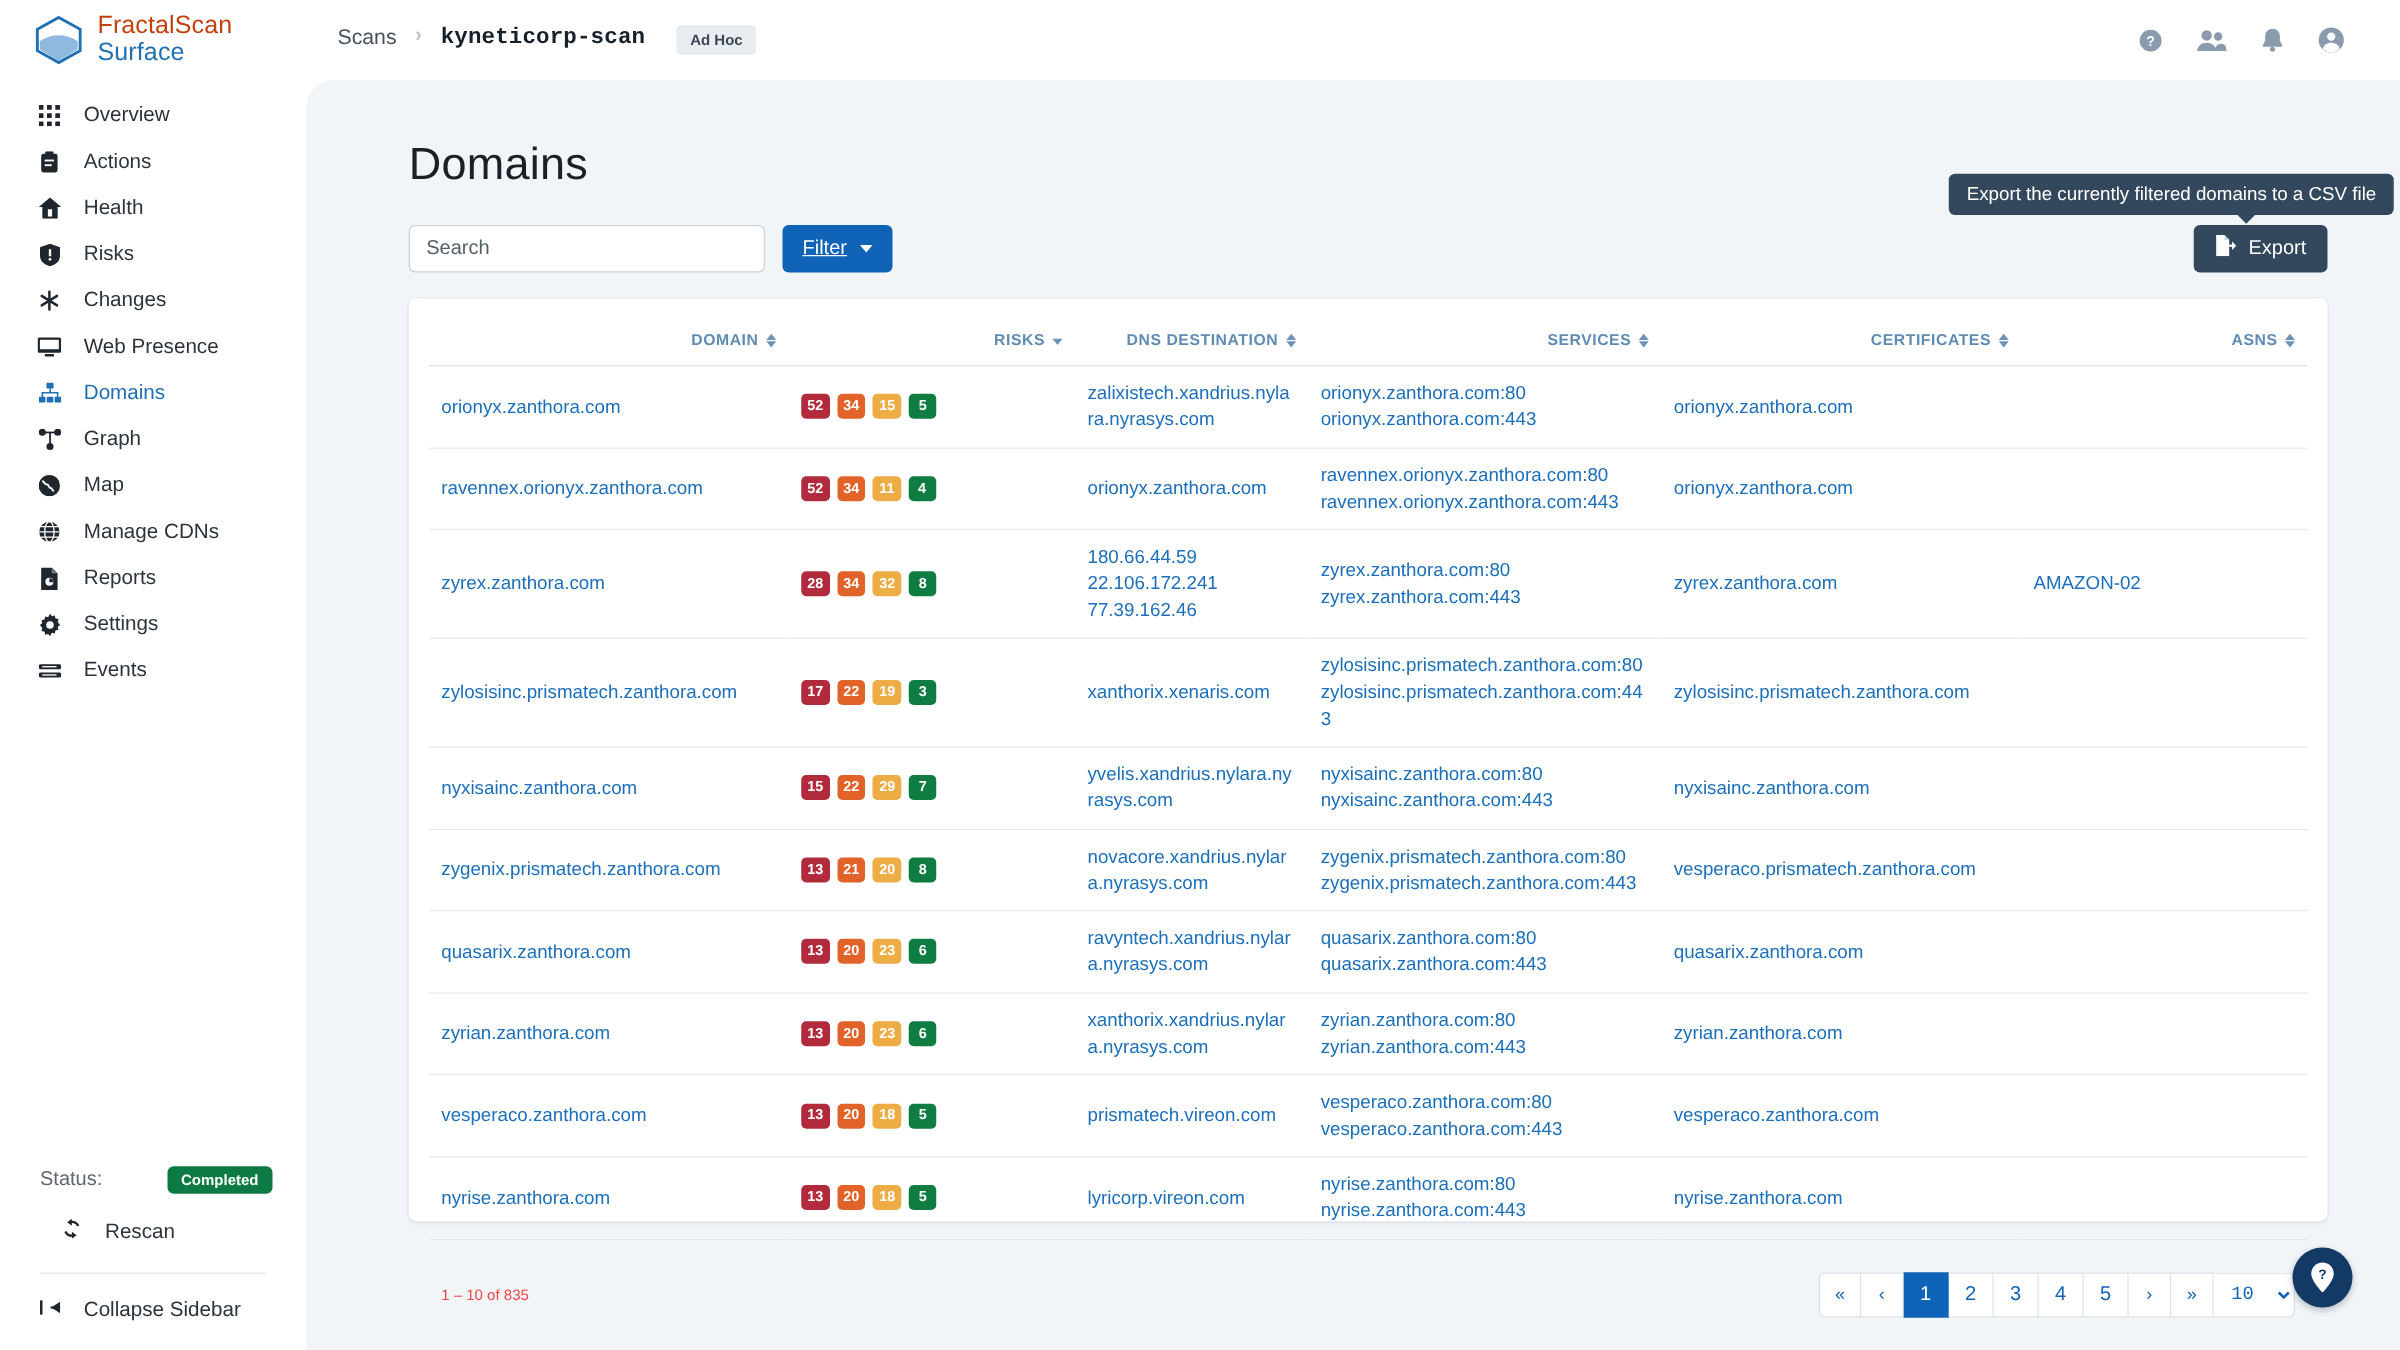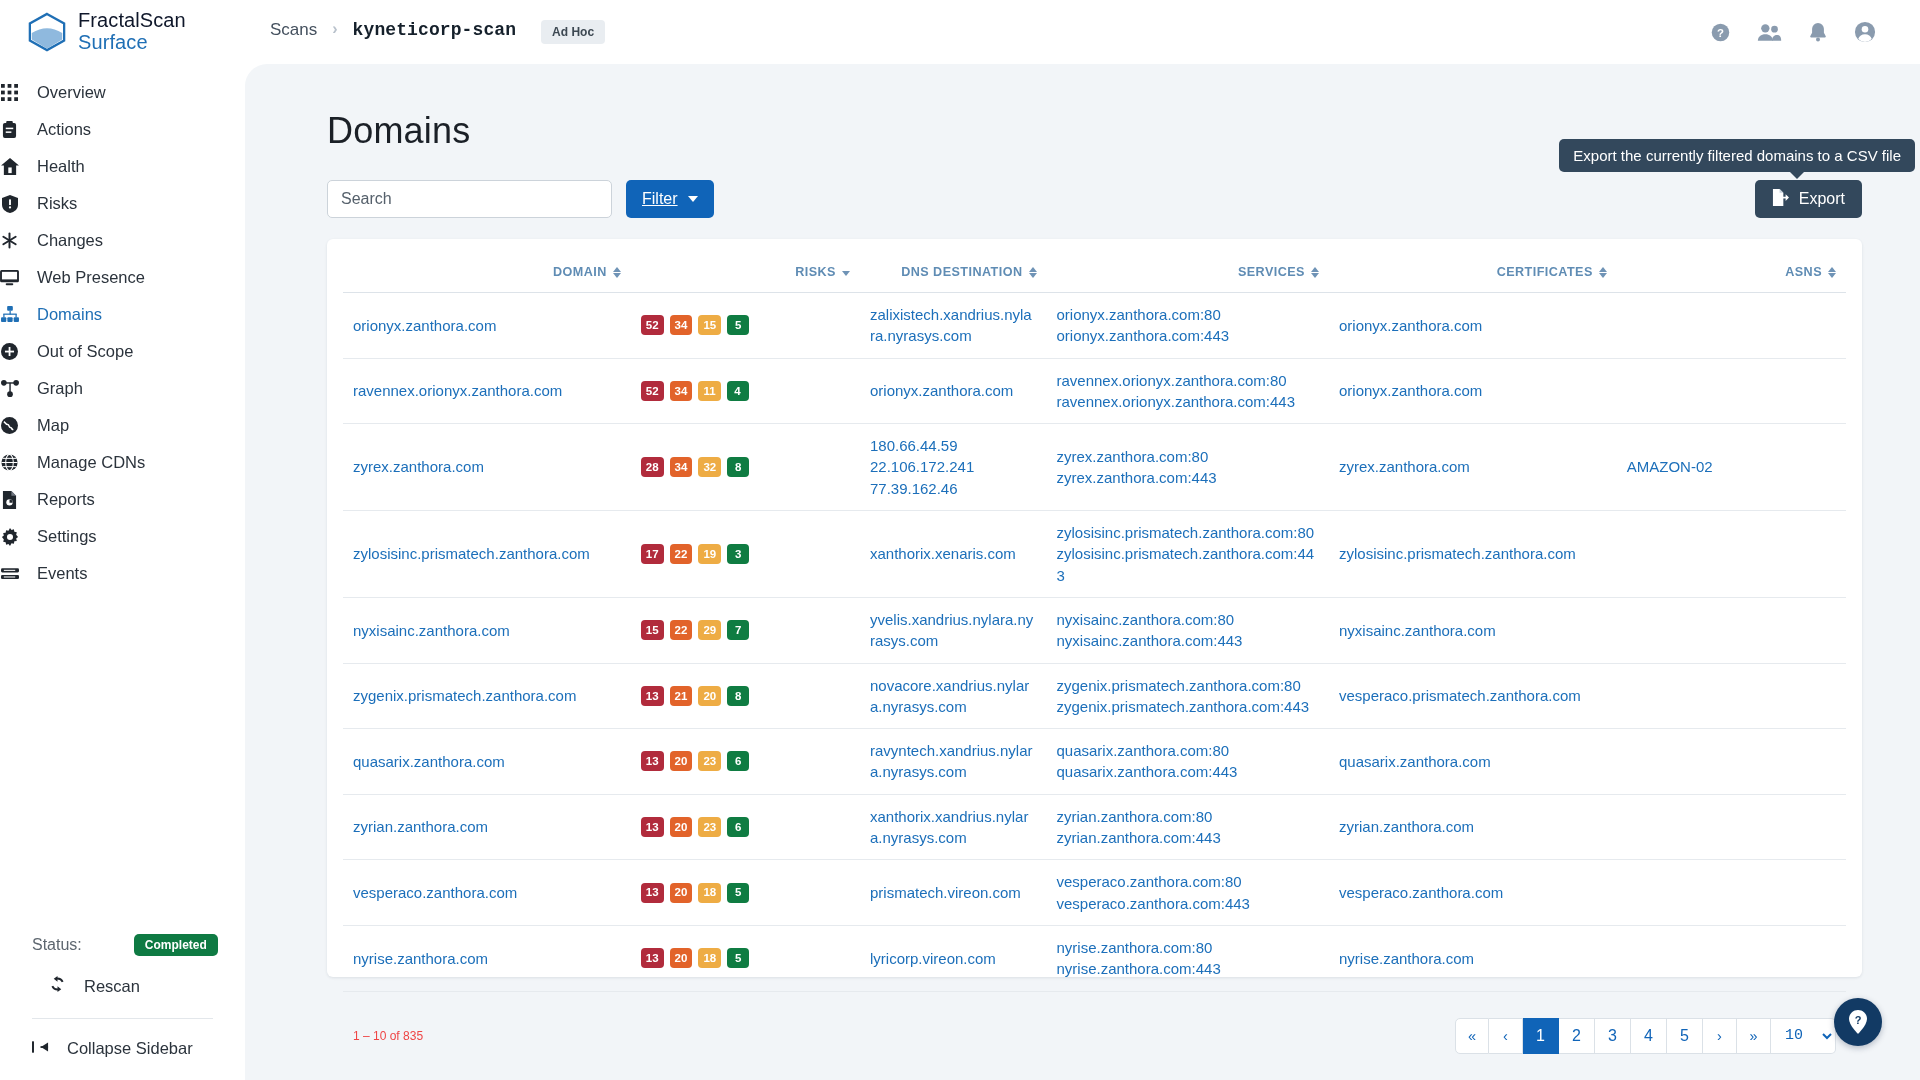--- a/index.html
+++ b/index.html
@@ -17,21 +17,21 @@
     display: flex; align-items: center;
     background: #ffffff;
   }
   .logo-zone {
     width: 245px; flex: 0 0 245px;
     display: flex; align-items: center; gap: 10px;
     padding-left: 26px;
   }
   .logo-mark { width: 42px; height: 40px; flex: 0 0 42px; }
   .logo-text { line-height: 1.08; }
-  .logo-text .l1 { font-size: 20px; color: #0f172a; letter-spacing: .1px; }
+  .logo-text .l1 { font-size: 20px; color: #c2410c; letter-spacing: .1px; }
   .logo-text .l2 { font-size: 20px; color: #1f6fb5; letter-spacing: .1px; }
 
   .breadcrumb {
     display: flex; gap: 15px;
     margin-left: 25px;
   }
   .bc-link { font-size: 17px; color: #44505e; }
   .bc-sep { color: #b9c2cc; font-size: 16px; font-weight: 700; }
   .bc-current { font-size: 18px; color: #15202b; font-weight: 700; letter-spacing: .1px; font-family: Liberation Mono, monospace; }
   .bc-tag {
@@ -53,21 +53,21 @@
   
   .sidebar {
     width: 245px; flex: 0 0 245px;
     background: #ffffff;
     display: flex; flex-direction: column;
     padding-top: 10px;
   }
   .nav { display: flex; flex-direction: column; }
   .nav-item {
     display: flex; align-items: center; gap: 18px;
-    height: 37px; 
+    height: 37px; padding-left: 30px;
     font-size: 16.5px; color: #2b333c;
     cursor: pointer;
   }
   .nav-item .ic { width: 19px; height: 19px; display: flex; align-items: center; justify-content: center; flex: 0 0 19px; }
   .nav-item.active { color: #1f6fb5; }
   .nav-item.active .ic svg { fill: #1f6fb5; }
   .nav-item .ic svg { fill: #20262d; }
 
   .sidebar-bottom { margin-top: auto; padding-bottom: 22px; }
   .status-row {
@@ -386,30 +386,20 @@
               <rect x="13.4" y="12" width="5.6" height="5" rx="1"></rect>
               <rect x="9" y="5" width="1.3" height="4"></rect>
               <rect x="2.4" y="8" width="14.2" height="1.3"></rect>
               <rect x="2.4" y="8.6" width="1.3" height="3.6"></rect>
               <rect x="15.3" y="8.6" width="1.3" height="3.6"></rect>
             </svg>
           </span>
         <span>Domains</span>
       </div>
 
-      <div class="nav-item">
-        <span class="ic">
-            <svg width="17" height="17" viewBox="0 0 18 18">
-              <circle cx="9" cy="9" r="9"></circle>
-              <rect x="8.1" y="4.2" width="1.9" height="9.6" fill="#fff"></rect>
-              <rect x="4.2" y="8.1" width="9.6" height="1.9" fill="#fff"></rect>
-            </svg>
-          </span>
-        <span>Out of Scope</span>
-      </div>
 
       <div class="nav-item">
         <span class="ic">
             <svg width="18" height="17" viewBox="0 0 19 18">
               <circle cx="3" cy="3" r="3"></circle>
               <circle cx="16" cy="3" r="3"></circle>
               <circle cx="9.5" cy="15" r="3"></circle>
               <rect x="3" y="2.4" width="13" height="1.5"></rect>
               <rect x="8.8" y="3" width="1.5" height="11"></rect>
             </svg>

